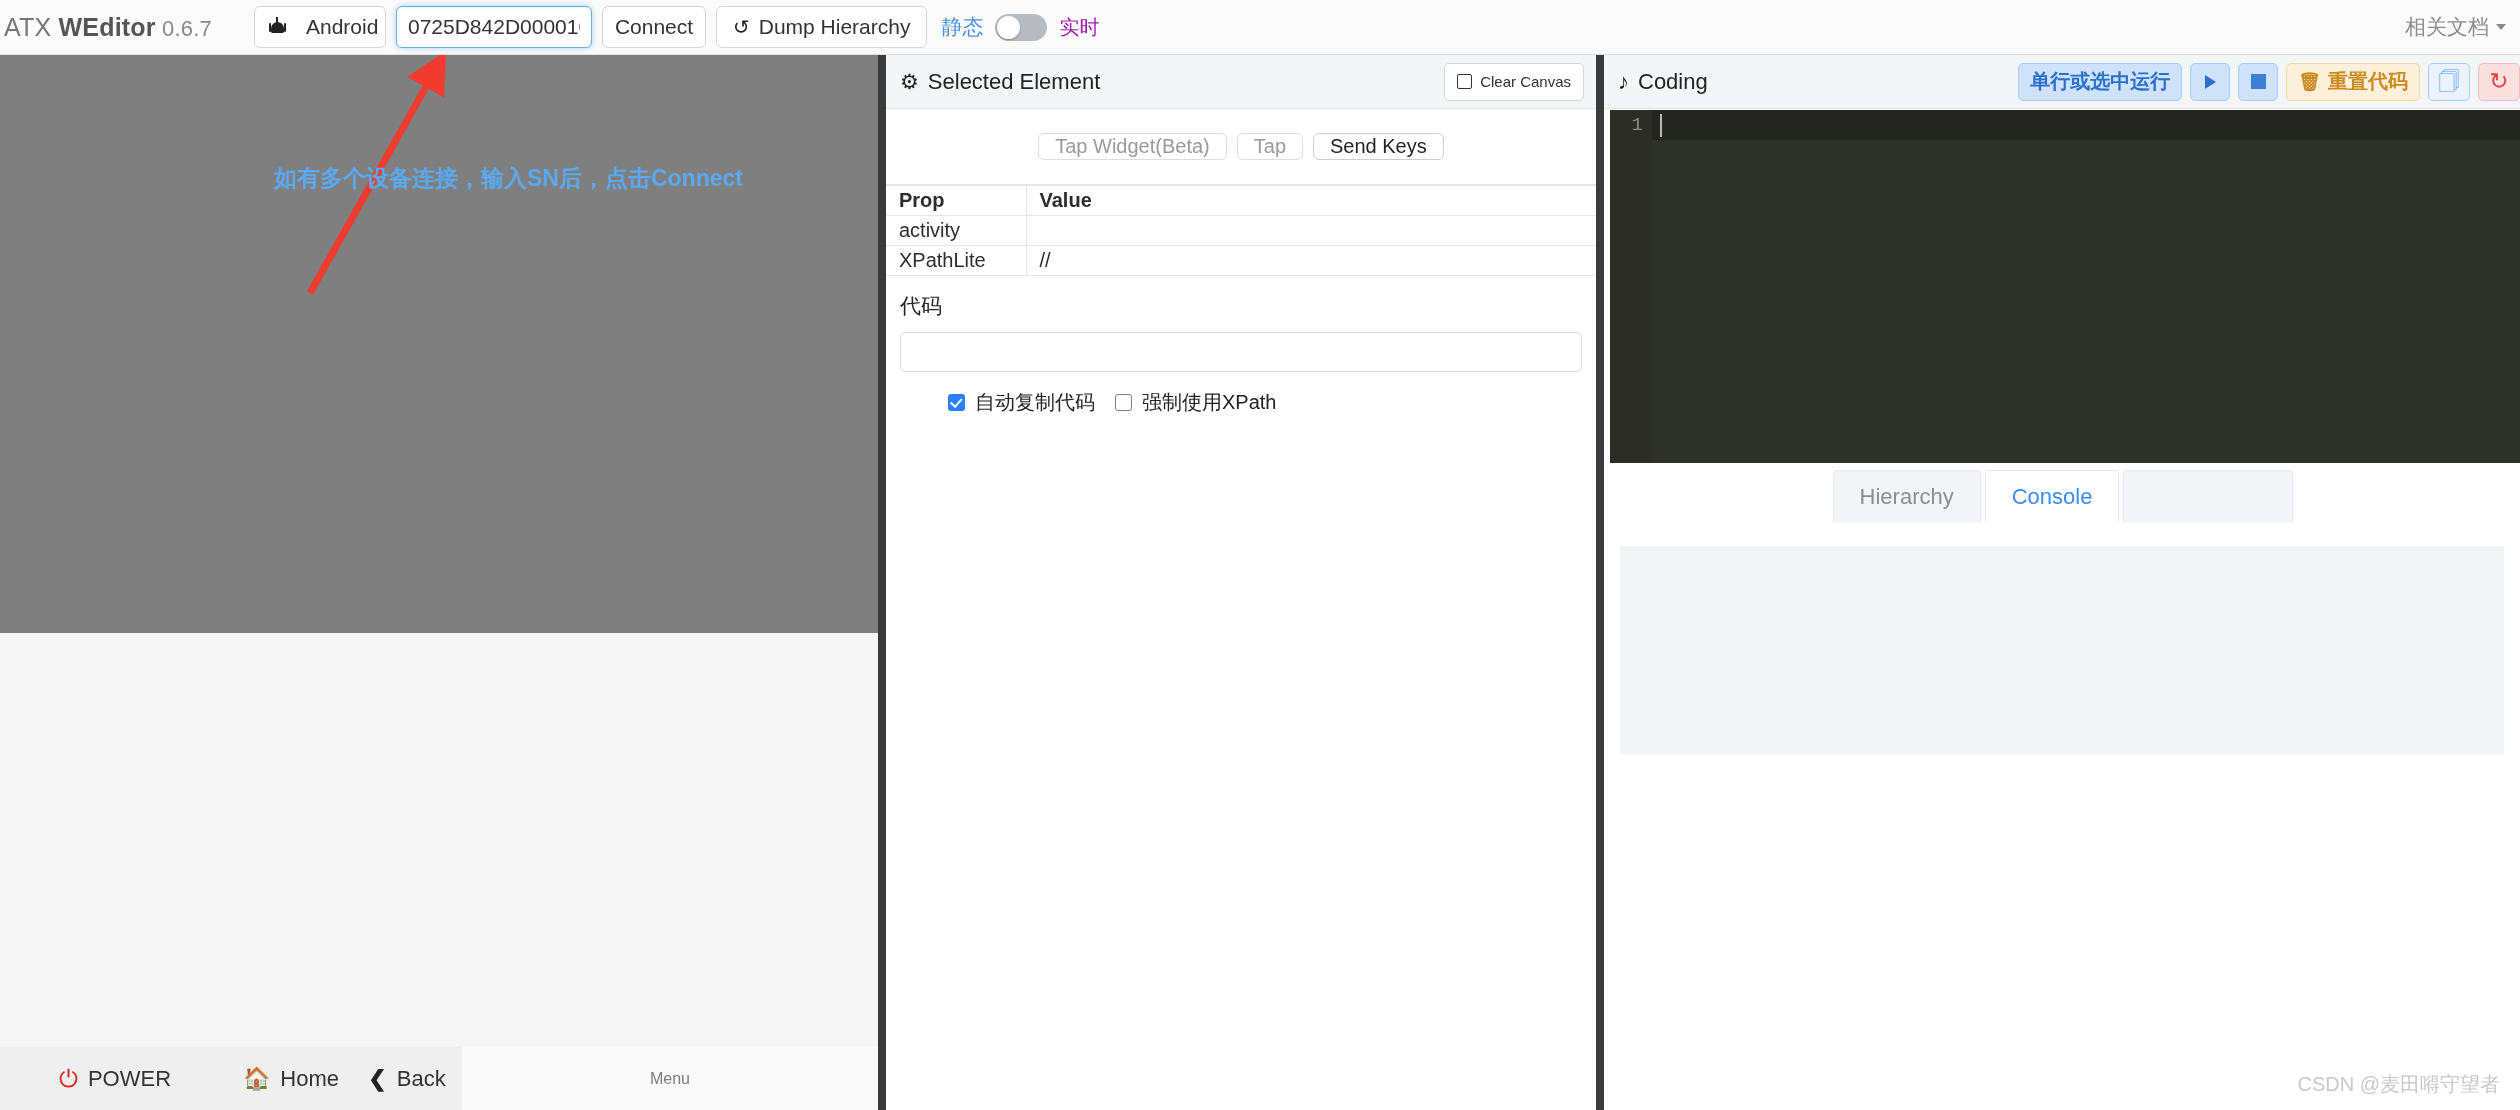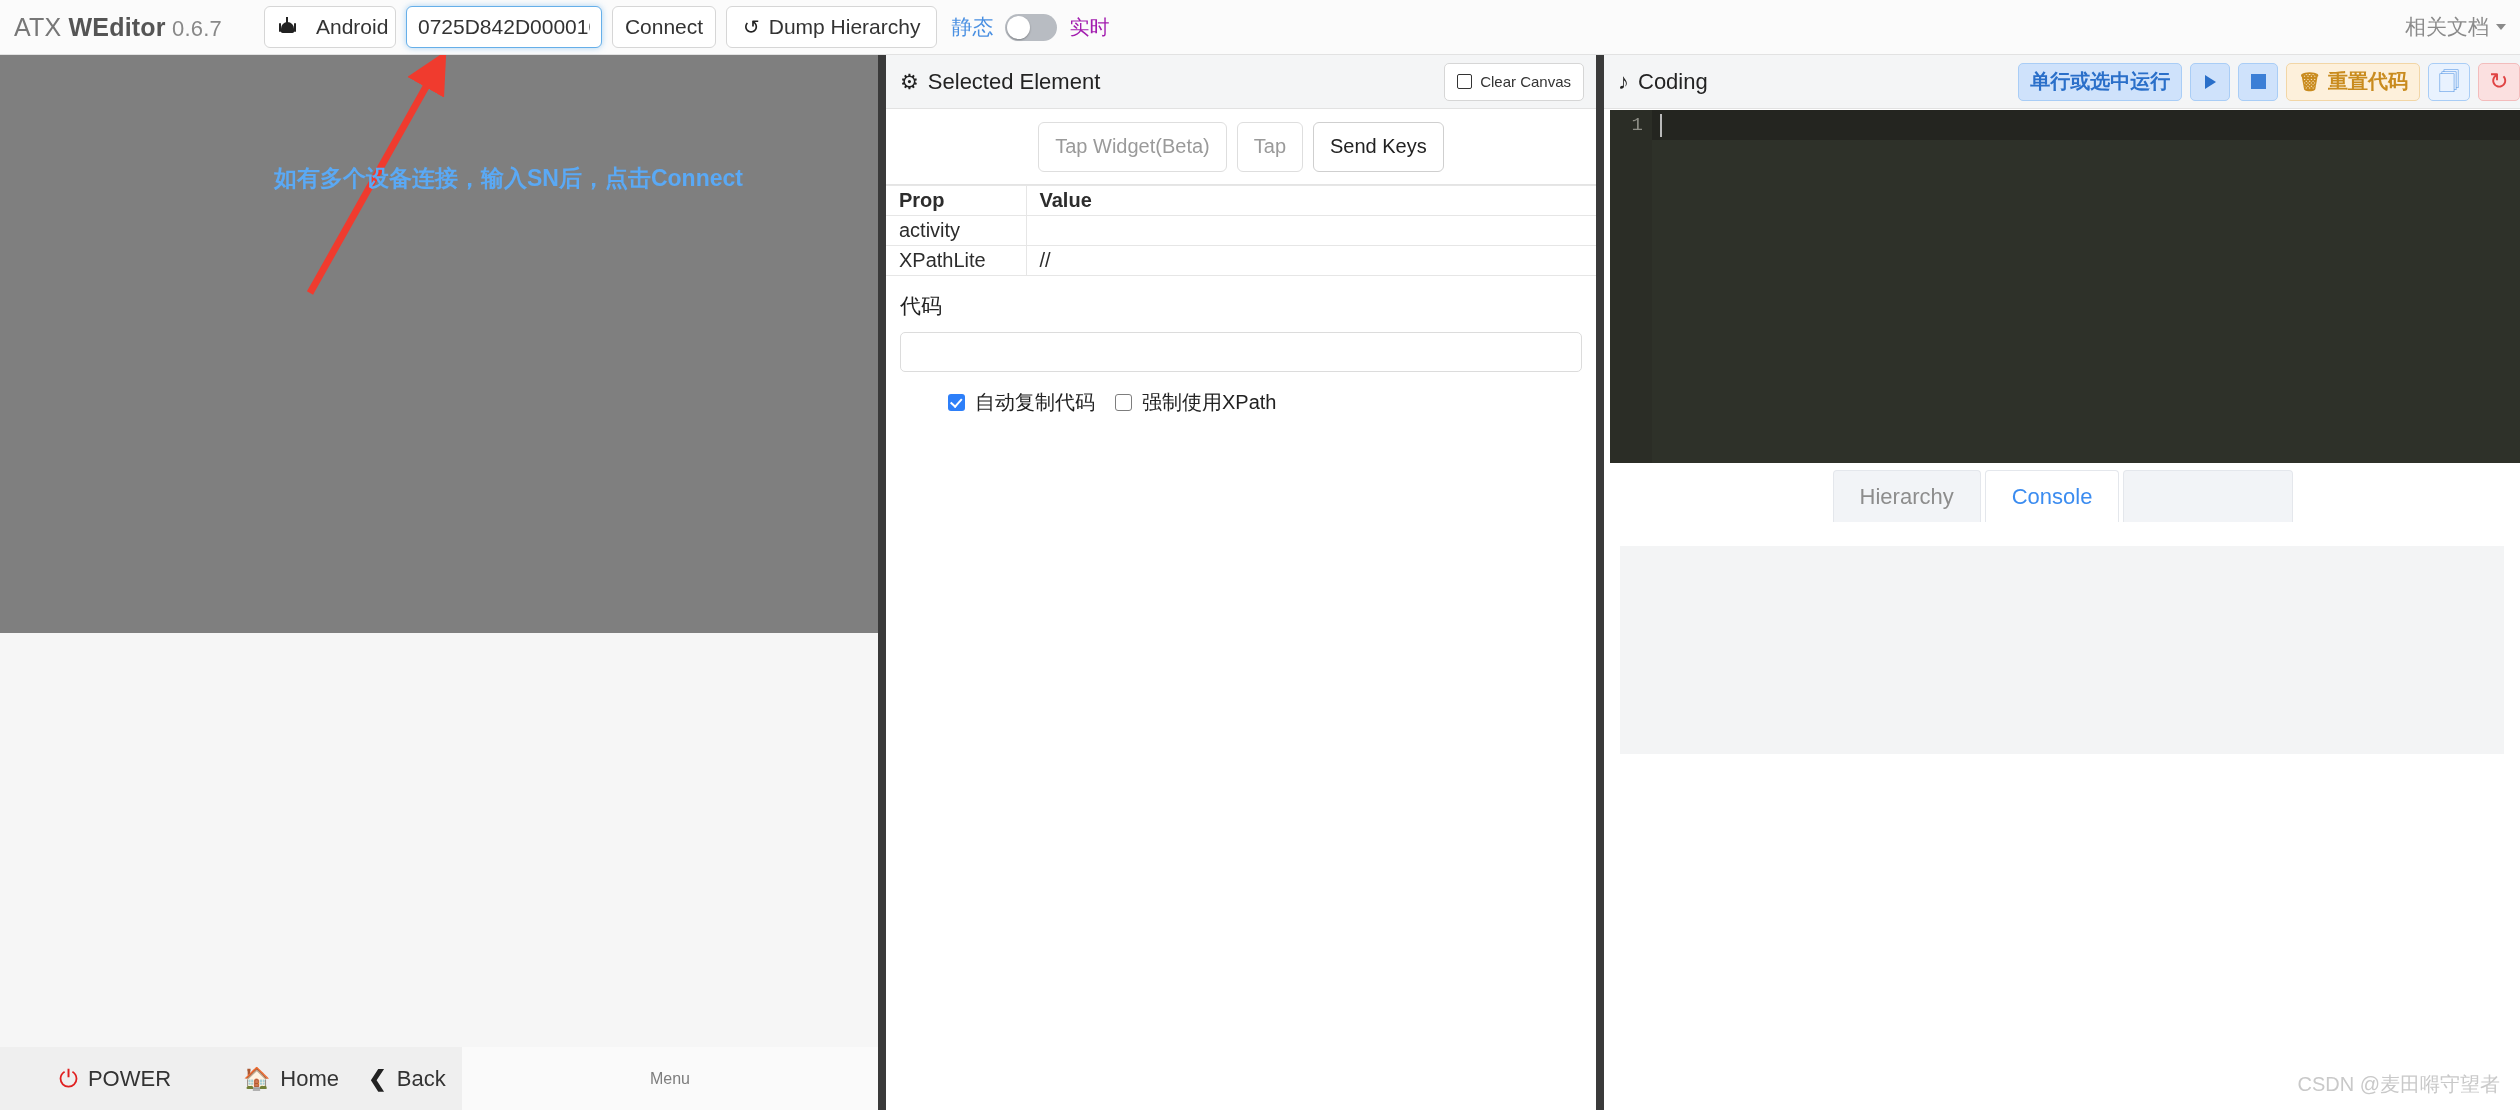--- a/index.html
+++ b/index.html
@@ -13,21 +13,21 @@
 
   
   .header {
     position: absolute; left: 0; top: 0;
     width: 2520px; height: 55px;
     background: #fbfbfb;
     border-bottom: 1px solid #e2e2e2;
     display: flex; align-items: center;
   }
   .brand {
-    margin-left: 14px;
+    margin-left: 4px;
     font-size: 25px;
     color: #777;
     white-space: nowrap;
     letter-spacing: .2px;
   }
   .brand .b-strong { font-weight: bold; color: #555; }
   .brand .b-ver { font-size: 22px; color: #888; }
 
   .hdr-btn {
     height: 42px;
@@ -201,21 +201,21 @@
   .cb-square {
     width: 15px; height: 15px; border: 1.6px solid #333;
     border-radius: 2px; flex: none;
   }
 
   .action-row {
     height: 76px; display: flex; align-items: center; justify-content: center;
     gap: 10px; border-bottom: 1px solid #e4e4e4;
   }
   .act-btn {
-    height: 50px; padding: 0 16px;
+    height: 27px; padding: 0 16px;
     border: 1px solid #dedede; border-radius: 6px;
     background: #fff; font-size: 20px; color: #9a9a9a;
     display: flex; align-items: center; white-space: nowrap;
     font-family: "Liberation Sans", sans-serif;
   }
   .act-btn.enabled { color: #222; border-color: #cfcfcf; }
 
   .prop-table { width: 100%; border-collapse: collapse; table-layout: fixed; }
   .prop-table th, .prop-table td {
     border: 1px solid #e6e6e6;

